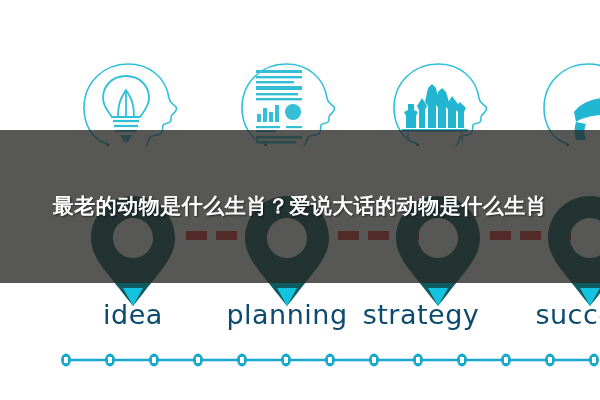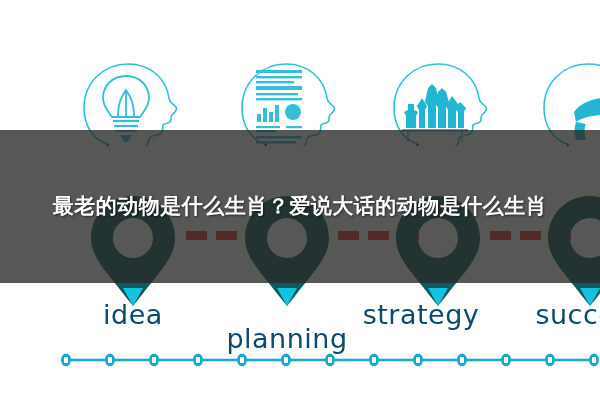--- a/index.html
+++ b/index.html
@@ -253,21 +253,21 @@
       <svg viewBox="0 0 96 116" xmlns="http://www.w3.org/2000/svg">
         <path d="M48 4 C24 4 6 23 6 46 C6 66 22 80 40 104 L48 114 L56 104
                  C74 80 90 66 90 46 C90 23 72 4 48 4 Z
                  M48 26 C59 26 68 35 68 46 C68 57 59 66 48 66 C37 66 28 57 28 46
                  C28 35 37 26 48 26 Z" fill="#0f5a5e" fill-rule="evenodd"></path>
         <path d="M38 96 L58 96 L48 114 Z" fill="#14c3e0"></path>
       </svg>
     </div>
 
     <div class="step-label" style="left:33px;">idea</div>
-    <div class="step-label" style="left:187px;margin-top:24px;">planning</div>
+    <div class="step-label" style="left:187px;">planning</div>
     <div class="step-label" style="left:321px;">strategy</div>
     <div class="step-label" style="left:490px;">success</div>
 
     <div id="dot-rail">
       <svg viewBox="0 0 600 22" xmlns="http://www.w3.org/2000/svg">
         <g stroke="#18a9cc" stroke-width="2.4">
           <line x1="66" y1="11" x2="596" y2="11"></line>
         </g>
         <g fill="#18a9cc">
           <ellipse cx="66" cy="11" rx="5" ry="6.5"></ellipse>

